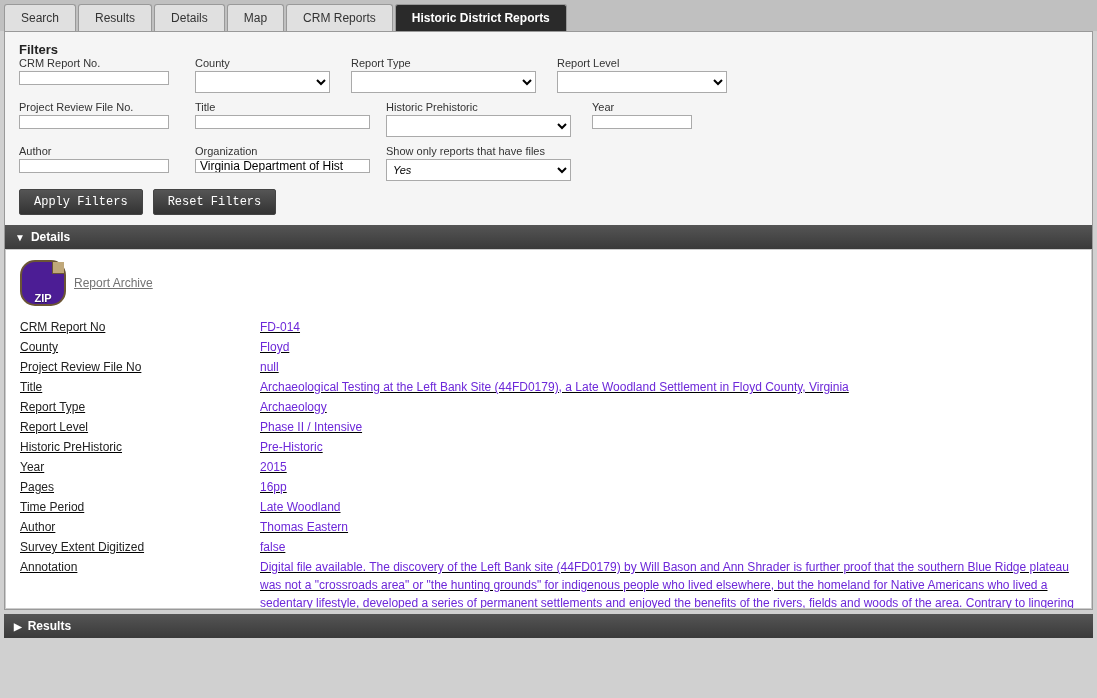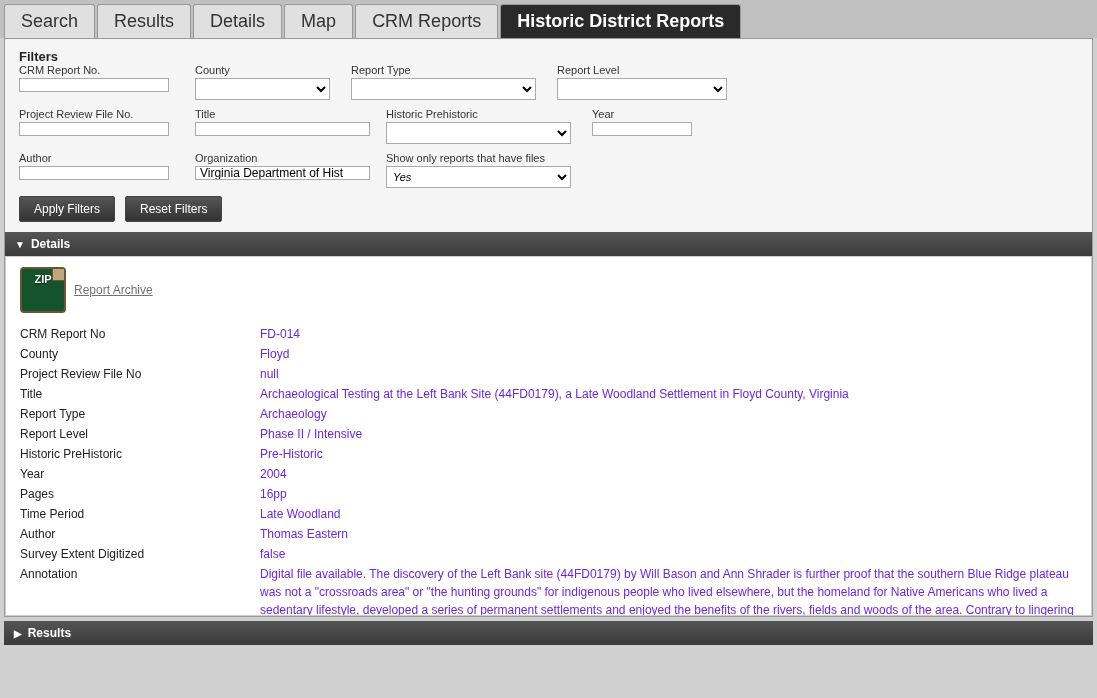--- a/index.html
+++ b/index.html
@@ -14,21 +14,21 @@
       background: #c0c0c0;
       padding: 4px 4px 0 4px;
       gap: 2px;
     }
     .tab {
       padding: 6px 16px;
       background: #e0e0e0;
       border: 1px solid #999;
       border-bottom: none;
       cursor: pointer;
-      font-size: 18px;
+      font-size: 12px;
       color: #333;
       border-radius: 3px 3px 0 0;
     }
     .tab.active {
       background: #2a2a2a;
       color: #fff;
       font-weight: bold;
     }
 
     
@@ -106,20 +106,21 @@
       padding: 5px 14px;
       font-size: 12px;
       border: 1px solid #666;
       cursor: pointer;
       border-radius: 2px;
     }
     .btn-dark {
       background: linear-gradient(to bottom, #555, #333);
       color: #fff;
       border-color: #444;
+      font-family: Liberation Mono, monospace;
     }
 
     .section-header {
       background: linear-gradient(to bottom, #555, #3a3a3a);
       color: #fff;
       padding: 5px 10px;
       font-size: 12px;
       font-weight: bold;
       cursor: pointer;
       display: flex;
@@ -151,26 +152,26 @@
     .report-archive-row {
       display: flex;
       align-items: center;
       gap: 8px;
       margin-bottom: 12px;
     }
 
     .zip-icon {
       width: 46px;
       height: 46px;
-      background: #14532d;
+      background: #4c1d95;
       border: 2px solid #6b5535;
-      border-radius: 4px;
+      border-radius: 15px;
       display: flex;
       align-items: center;
-      justify-content: flex-start;
+      justify-content: flex-end;
       flex-direction: column;
       position: relative;
     }
     .zip-icon-fold {
       position: absolute;
       top: 0; right: 0;
       width: 12px; height: 12px;
       background: #c0a87a;
       border-left: 1px solid #6b5535;
       border-bottom: 1px solid #6b5535;
@@ -190,20 +191,21 @@
       cursor: pointer;
     }
 
     .detail-table {
       width: 100%;
     }
     .detail-row {
       display: flex;
       margin-bottom: 2px;
       line-height: 1.5;
+      text-decoration: underline;
     }
     .detail-key {
       width: 240px;
       min-width: 240px;
       color: #222;
       font-size: 12px;
     }
     .detail-val {
       color: #6d28d9;
       font-size: 12px;
@@ -357,21 +359,21 @@
             <div class="detail-row">
               <div class="detail-key">Report Level</div>
               <div class="detail-val">Phase II / Intensive</div>
             </div>
             <div class="detail-row">
               <div class="detail-key">Historic PreHistoric</div>
               <div class="detail-val">Pre-Historic</div>
             </div>
             <div class="detail-row">
               <div class="detail-key">Year</div>
-              <div class="detail-val">2004</div>
+              <div class="detail-val">2015</div>
             </div>
             <div class="detail-row">
               <div class="detail-key">Pages</div>
               <div class="detail-val">16pp</div>
             </div>
             <div class="detail-row">
               <div class="detail-key">Time Period</div>
               <div class="detail-val">Late Woodland</div>
             </div>
             <div class="detail-row">

